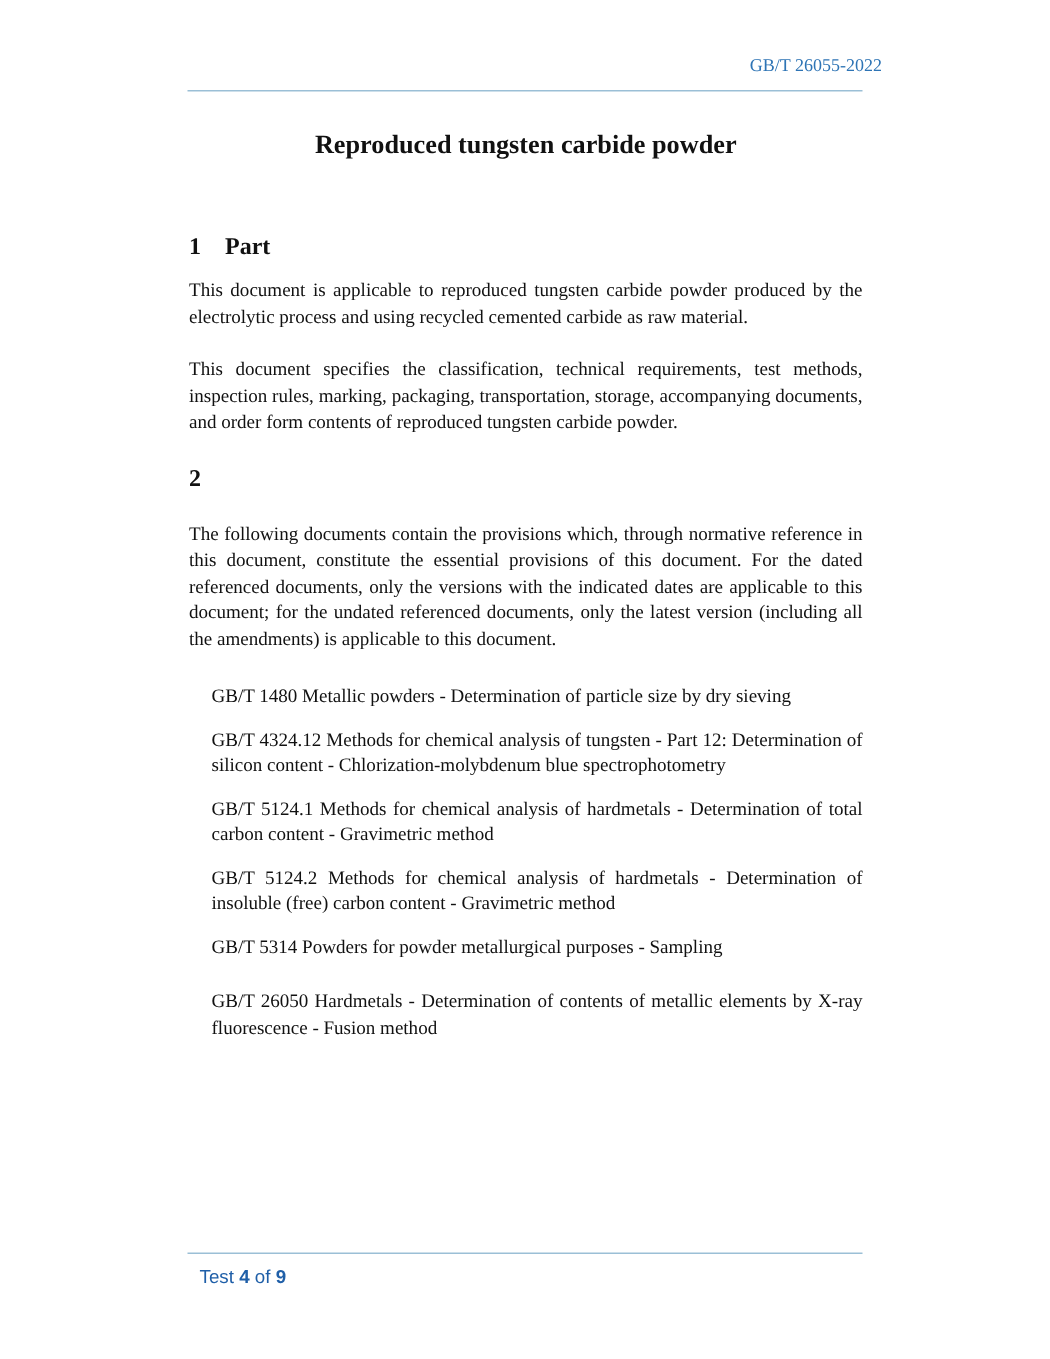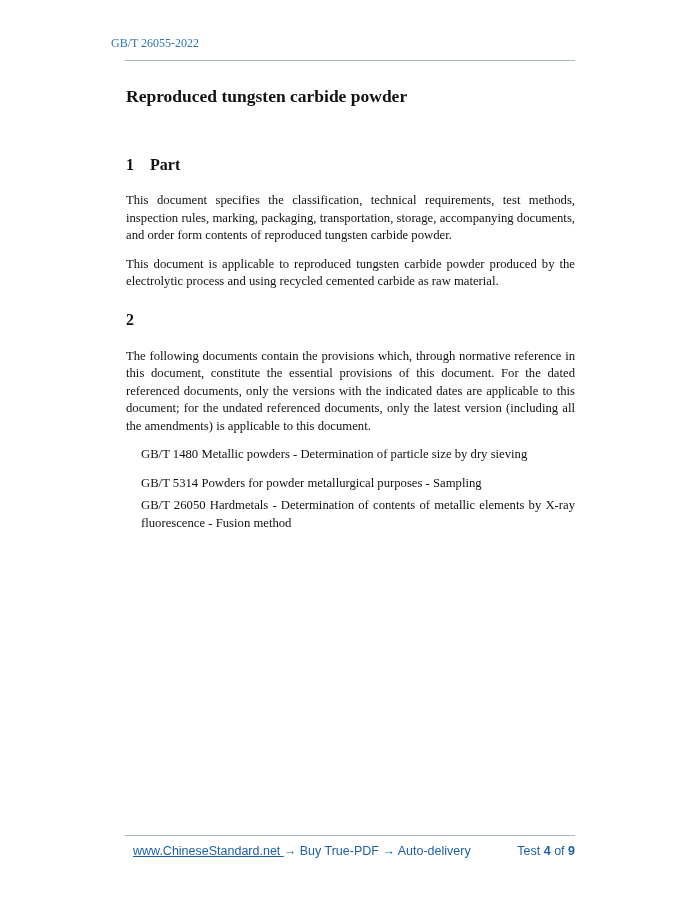--- a/index.html
+++ b/index.html
@@ -1,24 +1,24 @@
 <!DOCTYPE html>
 <html><head>
 <meta charset="utf-8">
 <style>
   html, body { margin:0; padding:0; background:#ffffff; }
   body { width:700px; height:906px; position:relative; overflow:hidden;
          font-family:"Liberation Serif", "DejaVu Serif", serif; color:#111; }
-  .header { position:absolute; left:111px; width:450px; top:36px; text-align:left;
+  .header { position:absolute; left:138px; width:450px; top:36px; text-align:right;
             font-size:12px; color:#2e74b5; }
   .hrule { position:absolute; left:125px; width:450px; height:1px; background:#9bbfd6; }
   .hrule.top { top:60px; }
   .hrule.bottom { top:835px; }
   .content { position:absolute; left:126px; width:449px; top:86px; }
-  .doc-title { font-weight:bold; font-size:17.5px; margin:0; }
+  .doc-title { text-align:center; font-weight:bold; font-size:17.5px; margin:0; }
   .section-heading { font-weight:bold; font-size:16px; margin:0; display:flex; }
   .section-heading .num { width:24px; }
   .p { font-size:12.7px; line-height:17.5px; text-align:justify; margin:0; }
   .ref { font-size:12.7px; line-height:17.5px; text-align:justify; margin:0; padding-left:15px; }
   .footer { position:absolute; left:133px; top:844px; width:442px; font-family:"Liberation Sans", "DejaVu Sans", sans-serif;
             font-size:12.5px; color:#1f5fa8; display:flex; justify-content:space-between; }
   .footer a { color:#1f5fa8; text-decoration:underline; }
   .footer b { font-weight:bold; }
 </style>
 </head>
@@ -27,37 +27,37 @@
 <div class="header">GB/T 26055-2022</div>
 <div class="hrule top"></div>
 
 <div class="content">
   <h1 class="doc-title">Reproduced tungsten carbide powder</h1>
 
   <h2 class="section-heading" style="margin-top:49px;">
     <span class="num">1</span>
     <span>Part</span>
   </h2>
+  <p class="p" style="margin-top:11px;">This document is applicable to reproduced tungsten carbide powder produced by the electrolytic process and using recycled cemented carbide as raw material.</p>
   <p class="p" style="margin-top:18px;">This document specifies the classification, technical requirements, test methods, inspection rules, marking, packaging, transportation, storage, accompanying documents, and order form contents of reproduced tungsten carbide powder.</p>
-  <p class="p" style="margin-top:11px;">This document is applicable to reproduced tungsten carbide powder produced by the electrolytic process and using recycled cemented carbide as raw material.</p>
 
   <h2 class="section-heading" style="margin-top:20px;">
     <span class="num">2</span>
   </h2>
   <p class="p" style="margin-top:19px;">The following documents contain the provisions which, through normative reference in this document, constitute the essential provisions of this document. For the dated referenced documents, only the versions with the indicated dates are applicable to this document; for the undated referenced documents, only the latest version (including all the amendments) is applicable to this document.</p>
 
-  <p class="ref" style="margin-top:11px;">GB/T 1480 Metallic powders - Determination of particle size by dry sieving</p>
+  <p class="ref" style="margin-top:21px;">GB/T 1480 Metallic powders - Determination of particle size by dry sieving</p>
+  <p class="ref" style="margin-top:11px;">GB/T 4324.12 Methods for chemical analysis of tungsten - Part 12: Determination of silicon content - Chlorization-molybdenum blue spectrophotometry</p>
+  <p class="ref" style="margin-top:11px;">GB/T 5124.1 Methods for chemical analysis of hardmetals - Determination of total carbon content - Gravimetric method</p>
+  <p class="ref" style="margin-top:11px;">GB/T 5124.2 Methods for chemical analysis of hardmetals - Determination of insoluble (free) carbon content - Gravimetric method</p>
   <p class="ref" style="margin-top:11px;font-family:Liberation Serif, serif;">GB/T 5314 Powders for powder metallurgical purposes - Sampling</p>
-  <p class="ref" style="margin-top:5px;">GB/T 26050 Hardmetals - Determination of contents of metallic elements by X-ray fluorescence - Fusion method</p>
+  <p class="ref" style="margin-top:19px;">GB/T 26050 Hardmetals - Determination of contents of metallic elements by X-ray fluorescence - Fusion method</p>
 </div>
 
 <div class="hrule bottom"></div>
 <div class="footer">
-  <span>
-    <a>www.ChineseStandard.net </a><span>→ Buy True-PDF → Auto-delivery</span>
-  </span>
   <span>
     <span>Test</span>
     <b>4</b>
     <span>of</span>
     <b>9</b>
   </span>
 </div>
 
 </body></html>

